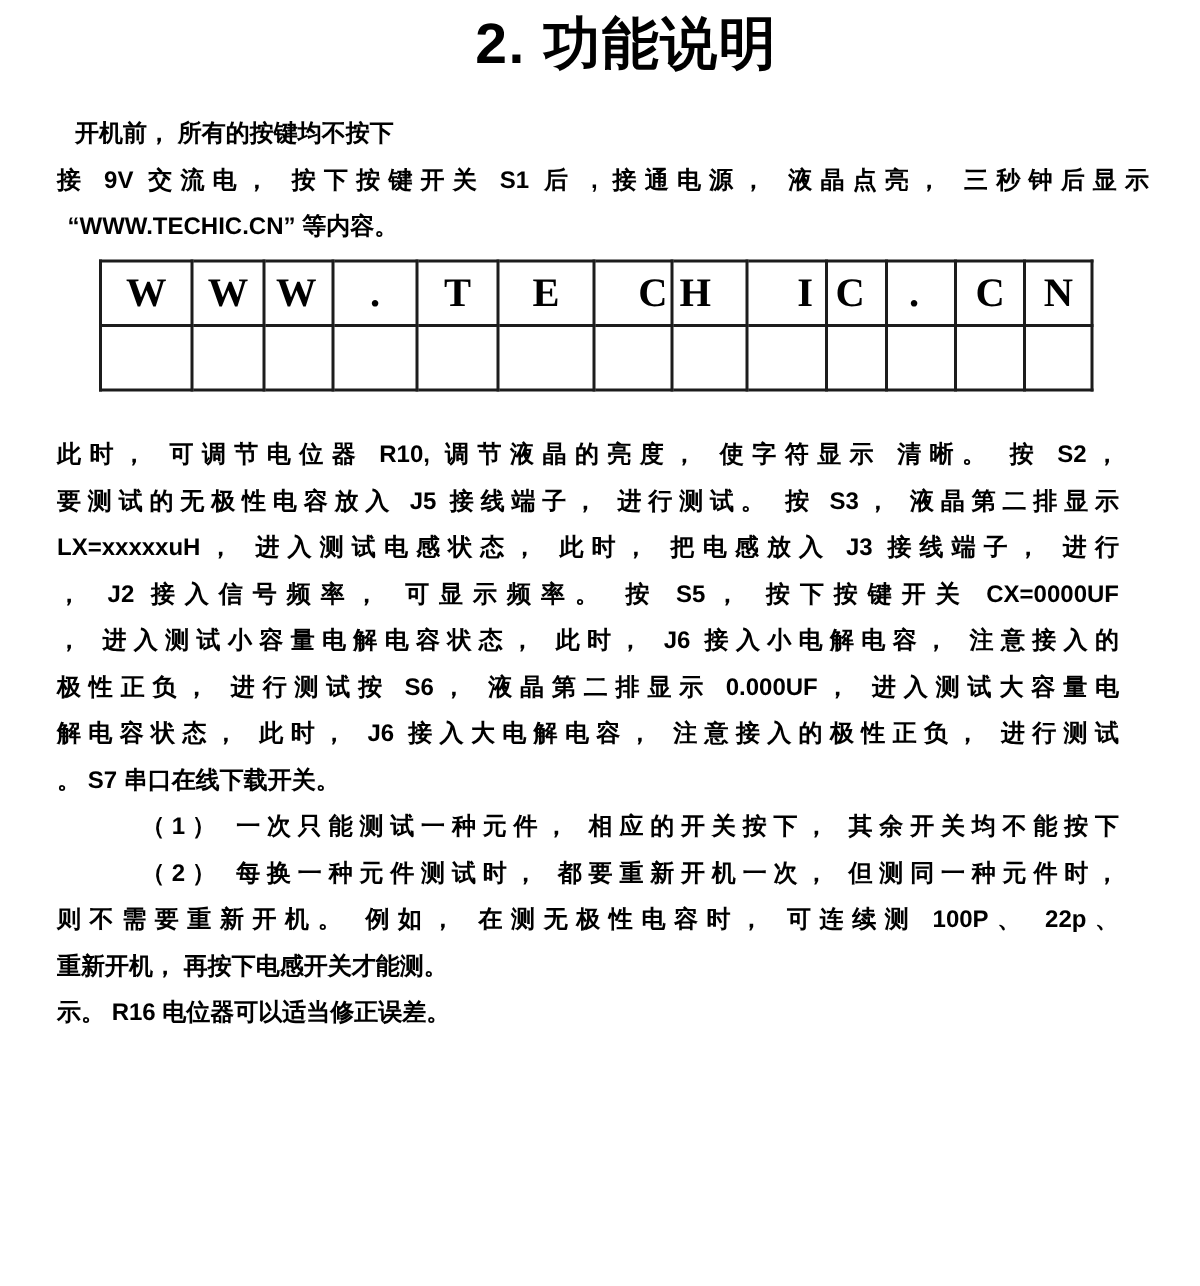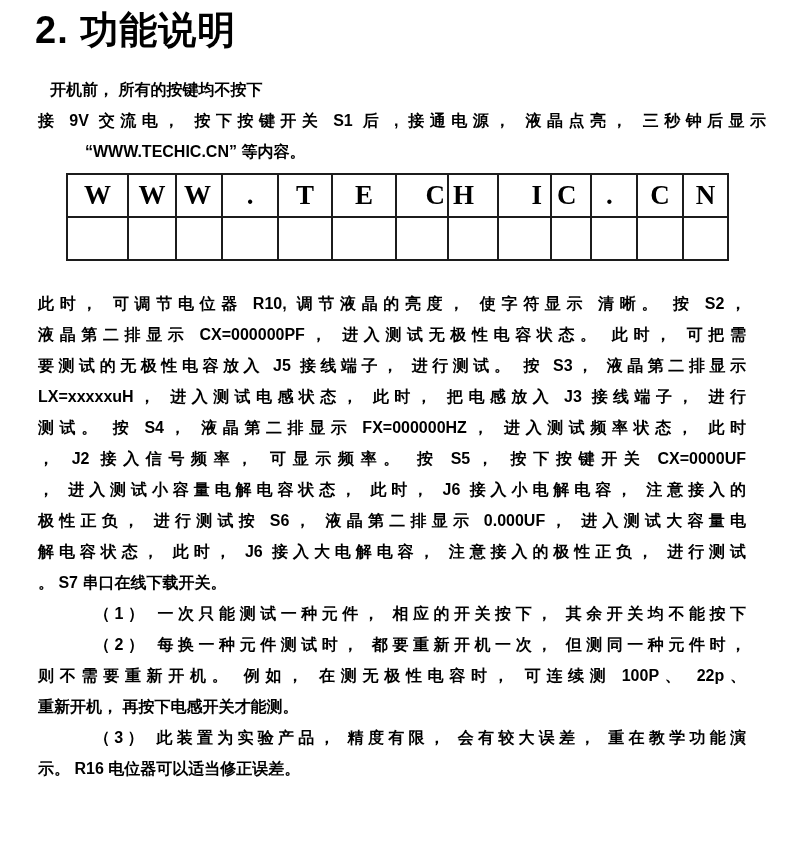--- a/index.html
+++ b/index.html
@@ -20,35 +20,36 @@
     height: 857px;
     position: relative;
   }
   .doc-heading {
     margin: 0;
     padding: 8px 0 0 35px;
     font-size: 38px;
     line-height: 44px;
     letter-spacing: 1px;
     font-weight: bold;
+    text-align: center;
   }
   .intro {
     margin: 22px 34px 0 38px;
   }
   .line {
     font-size: 16px;
     line-height: 31px;
     white-space: normal;
   }
   .fill {
     text-align: justify;
     text-align-last: justify;
   }
   .indent-sm { padding-left: 12px; }
-  .indent-q  { padding-left: 7px; margin-left: 40px; }
+  .indent-q  { padding-left: 7px; }
   .indent-num { padding-left: 56px; }
 
   
   table.lcd {
     border-collapse: collapse;
     table-layout: fixed;
     margin: 6px 0 0 66px;
     width: 661px;
   }
   table.lcd td {
@@ -131,30 +132,27 @@
         <td></td>
         <td></td>
         <td></td>
         <td></td>
       </tr>
     </tbody>
   </table>
 
   <div class="body-text">
     <div class="line fill">此时， 可调节电位器 R10, 调节液晶的亮度， 使字符显示 清晰。 按 S2，</div>
-    <div class="line fill">液晶第二排显示 CX=000000PF， 进入测试无极性电容状态。 此时， 可把需</div>
     <div class="line fill">要测试的无极性电容放入 J5 接线端子， 进行测试。 按 S3， 液晶第二排显示</div>
     <div class="line fill">LX=xxxxxuH， 进入测试电感状态， 此时， 把电感放入 J3 接线端子， 进行</div>
-    <div class="line fill">测试。 按 S4， 液晶第二排显示 FX=000000HZ， 进入测试频率状态， 此时</div>
     <div class="line fill">， J2 接入信号频率， 可显示频率。 按 S5， 按下按键开关 CX=0000UF</div>
     <div class="line fill">， 进入测试小容量电解电容状态， 此时， J6 接入小电解电容， 注意接入的</div>
     <div class="line fill">极性正负， 进行测试按 S6， 液晶第二排显示 0.000UF， 进入测试大容量电</div>
     <div class="line fill">解电容状态， 此时， J6 接入大电解电容， 注意接入的极性正负， 进行测试</div>
     <div class="line">。 S7 串口在线下载开关。</div>
     <div class="line indent-num fill">（1） 一次只能测试一种元件， 相应的开关按下， 其余开关均不能按下</div>
     <div class="line indent-num fill">（2） 每换一种元件测试时， 都要重新开机一次， 但测同一种元件时，</div>
     <div class="line fill">则不需要重新开机。 例如， 在测无极性电容时， 可连续测 100P、 22p、</div>
     <div class="line">重新开机， 再按下电感开关才能测。</div>
-    <div class="line indent-num fill">（3） 此装置为实验产品， 精度有限， 会有较大误差， 重在教学功能演</div>
     <div class="line">示。 R16 电位器可以适当修正误差。</div>
   </div>
 
 </div>
 
 </body></html>

